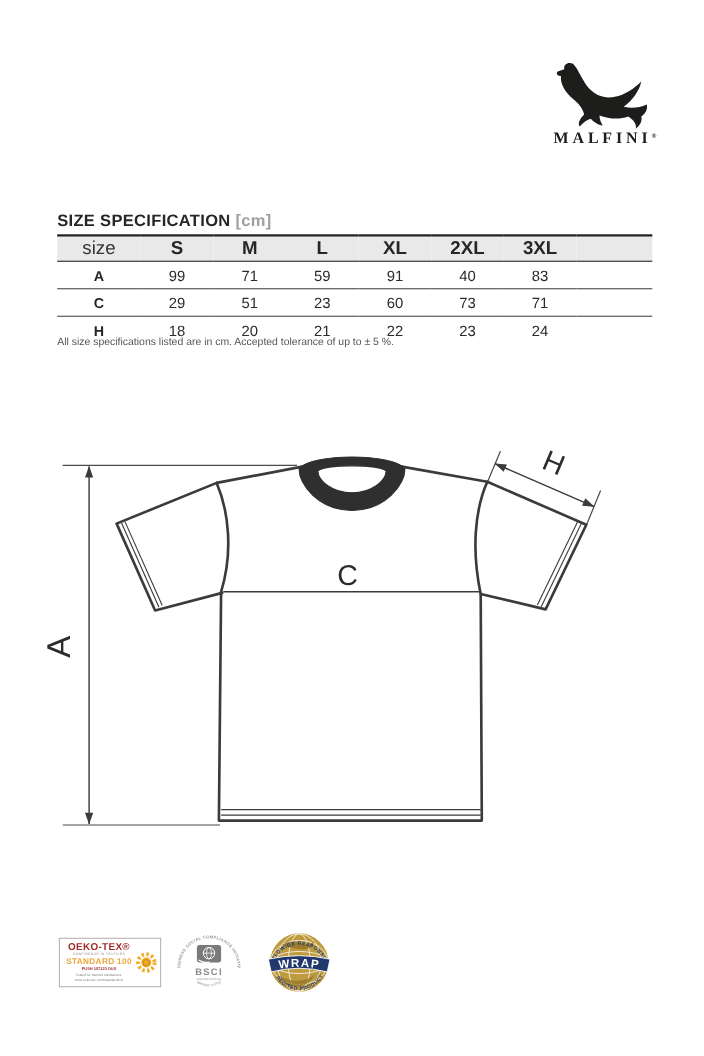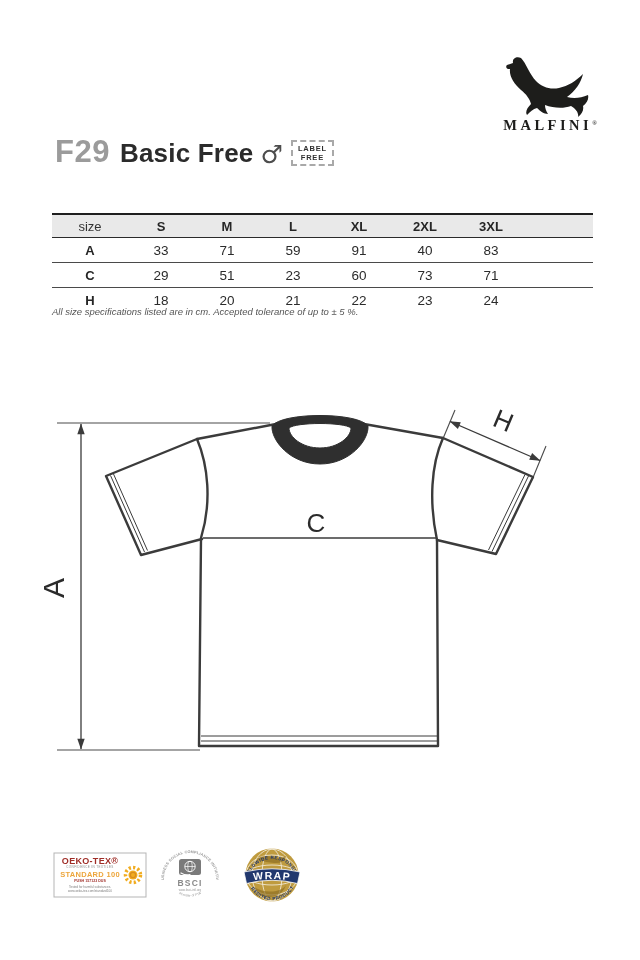--- a/index.html
+++ b/index.html
@@ -20,49 +20,44 @@
     font-size:7.5px;font-weight:bold;letter-spacing:0.8px;line-height:1.2;color:#2f2f2f;align-self:center;
   }
   
   .spec-title{position:absolute;left:52px;top:192px;margin:0;font-size:15px;font-weight:700;letter-spacing:0.3px;color:#262626;}
   .spec-title .unit{color:#a0a0a0;font-weight:700;}
   table.size-table{position:absolute;left:52px;top:213px;width:541px;border-collapse:collapse;table-layout:fixed;}
   table.size-table thead tr{background:#e9e9e9;border-top:2.5px solid #1f1f1f;border-bottom:1.5px solid #2a2a2a;}
   table.size-table tbody tr{border-bottom:1px solid #4a4a4a;}
   table.size-table tbody tr:last-child{border-bottom:none;}
   table.size-table th,table.size-table td{text-align:center;padding:0;vertical-align:middle;}
-  table.size-table thead th{height:22px;font-size:13px;font-weight:bold;color:#262626;}
+  table.size-table thead th{height:22px;font-size:17px;font-weight:bold;color:#262626;}
   table.size-table thead th.size-label{font-weight:normal;color:#333;}
   table.size-table tbody th{height:24px;font-size:13px;font-weight:bold;}
   table.size-table tbody td{height:24px;font-size:13.5px;color:#2b2b2b;}
-  .note{position:absolute;left:52px;top:306px;margin:0;font-size:9.5px;font-style:italic;color:#555;text-align:center;}
+  .note{position:absolute;left:52px;top:306px;margin:0;font-size:9.5px;color:#555;text-align:center;}
   
   .drawing{position:absolute;left:0;top:380px;}
   .certs{position:absolute;left:40px;top:835px;}
 </style>
 </head>
 <body>
 
 <div class="page">
 
   <svg class="brand" viewBox="0 0 124 86" width="124" height="86">
     <path fill="#1d1d1b" d="M33,6 C29,4 24,6 25,11 L19,13 C17,15 19,17.5 22,17 C21,24 26,32 33,38 C38,42 42,47 43,52 C39,56 37,60 39,63 C42,60 45,57 49,56 C52,59 56,62 60,62 C58,59 57,56 57,53 C65,56 75,57 83,54 C88,57 91,61 90,65 C94,62 96,58 95,54 C99,51 101,47 100,43 C93,46 86,47 79,45 C87,39 93,31 95,22 C88,29 80,34 71,36 C62,38 54,35 48,29 C42,23 38,11 33,6 Z"></path>
     <text x="62" y="78" text-anchor="middle" font-family="Liberation Serif,serif" font-weight="bold" font-size="14.5" letter-spacing="3.5" fill="#1d1d1b"><tspan>MALFINI</tspan><tspan font-size="6" dy="-5" letter-spacing="0">®</tspan></text>
   </svg>
 
-  <div class="title-row">
-    <span class="product-code">F29</span>
-    <span class="product-name">Basic Free</span>
-    <span class="gender">♂</span>
-    <span class="badge">
-      <span>LABEL</span>
-      <span>FREE</span>
-    </span>
-  </div>
-
+
+  <h2 class="spec-title">
+    <span>SIZE SPECIFICATION</span>
+    <span class="unit">[cm]</span>
+  </h2>
 
   <table class="size-table">
     <colgroup>
       <col style="width:76px">
         <col style="width:66px">
         <col style="width:66px">
         <col style="width:66px">
       <col style="width:66px">
         <col style="width:66px">
         <col style="width:66px">
@@ -76,21 +71,21 @@
         <th>L</th>
         <th>XL</th>
         <th>2XL</th>
         <th>3XL</th>
         <th></th>
       </tr>
     </thead>
     <tbody>
       <tr>
         <th>A</th>
-        <td>33</td>
+        <td>99</td>
         <td>71</td>
         <td>59</td>
         <td>91</td>
         <td>40</td>
         <td>83</td>
         <td></td>
       </tr>
       <tr>
         <th>C</th>
         <td>29</td>

